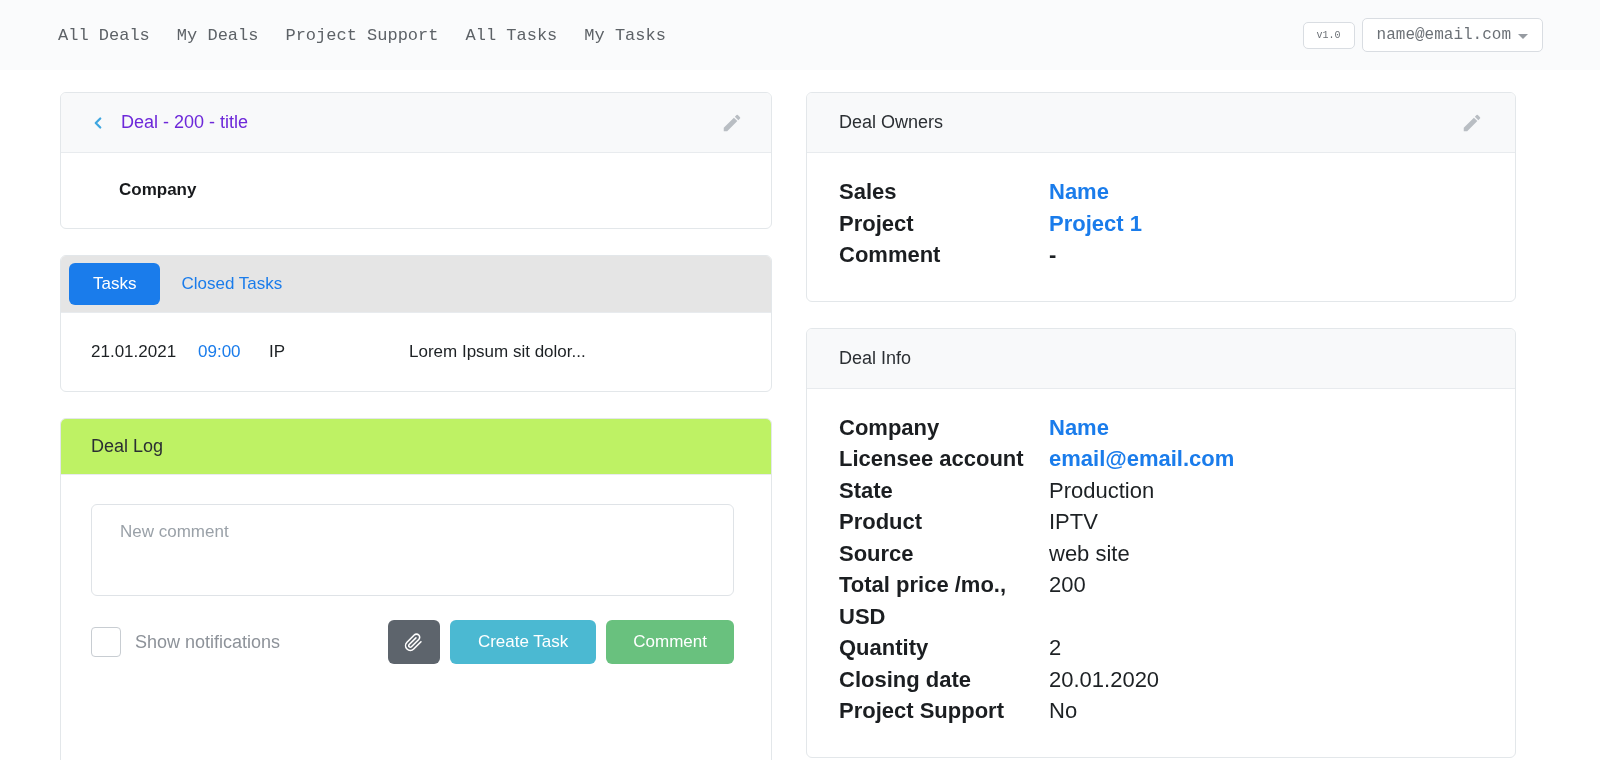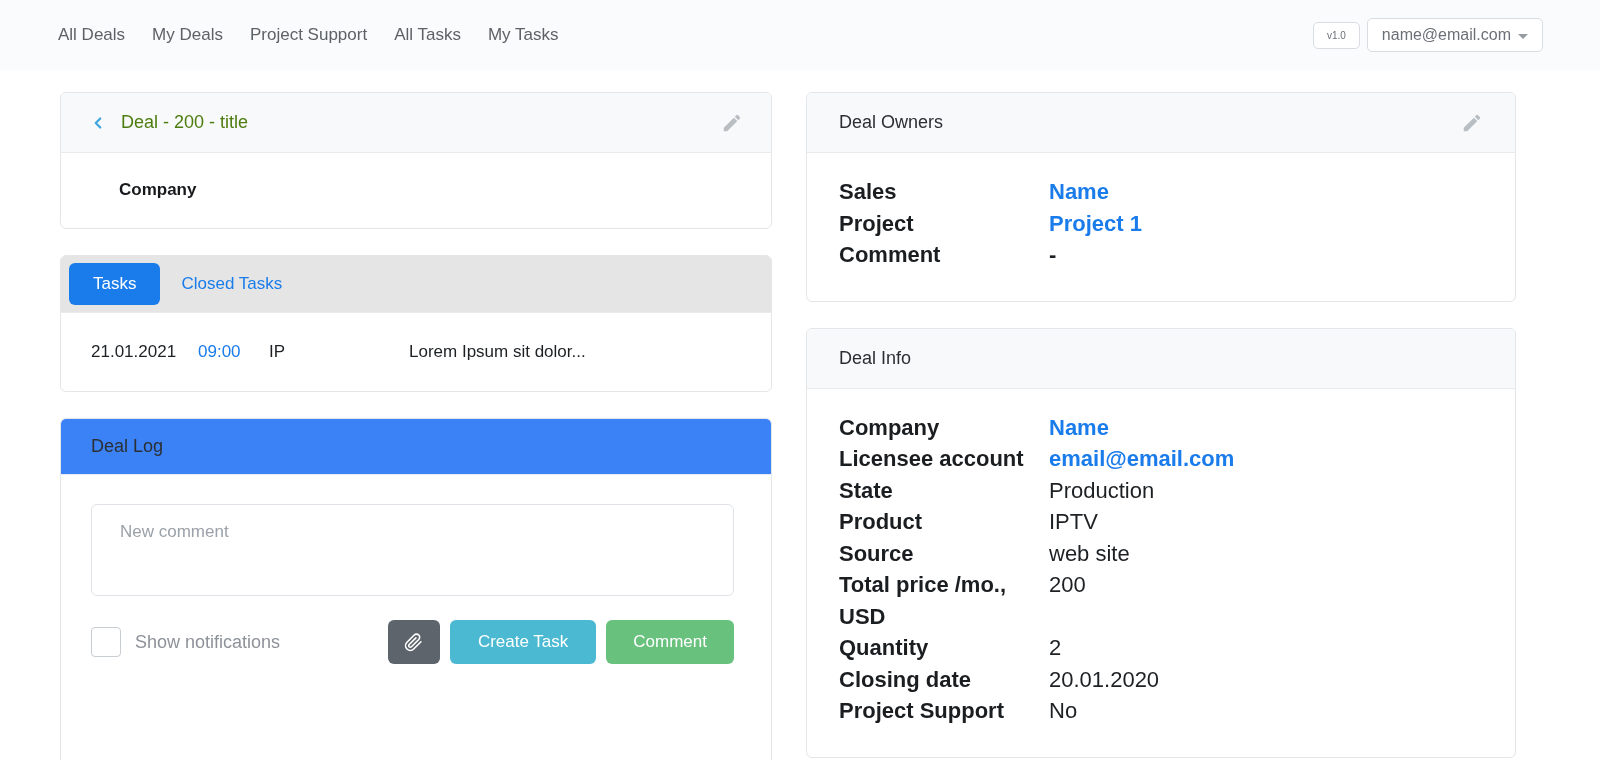--- a/index.html
+++ b/index.html
@@ -10,20 +10,21 @@
     color: #212529;
   }
 
   
   .navbar {
     height: 70px;
     background: #fafbfc;
     display: flex;
     align-items: center;
     padding: 0 57px 0 58px;
+    font-family: Liberation Mono, monospace;
   }
   .nav-items { display: flex; gap: 27px; }
   .nav-item { font-size: 17px; color: #5d6267; cursor: pointer; white-space: nowrap; }
   .nav-right { margin-left: auto; display: flex; align-items: center; gap: 7px; }
   .version-badge {
     border: 1px solid #d9dde2; border-radius: 5px; background: #ffffff;
     padding: 7px 13px; font-size: 10px; color: #6b7076;
   }
   .user-menu {
     border: 1px solid #d9dde2; border-radius: 5px; background: #ffffff;
@@ -64,21 +65,21 @@
     padding: 0 28px;
     display: flex;
     align-items: center;
     font-size: 18px;
     color: #2b2f33;
   }
   .edit-btn { margin-left: auto; cursor: pointer; display: flex; align-items: center; }
   .back-btn { cursor: pointer; display: flex; align-items: center; margin-right: 14px; }
 
   
-  .deal-title-text { font-size: 18px; color: #4d7c0f; }
+  .deal-title-text { font-size: 18px; color: #6d28d9; }
   .deal-body { padding: 27px 58px 28px; font-weight: bold; font-size: 17px; color: #17191c; }
 
   
   .tabs-header {
     background: #e5e5e5;
     border-bottom: 1px solid #e8ebee;
     border-radius: 5px 5px 0 0;
     padding: 7px 8px;
     display: flex;
     align-items: center;
@@ -91,21 +92,21 @@
   .tab-link { color: #1a7ceb; font-size: 17px; margin-left: 21px; cursor: pointer; }
   .task-row { display: flex; align-items: baseline; padding: 29px 30px; font-size: 17px; }
   .task-date { width: 107px; color: #1d2124; }
   .task-time { width: 71px; color: #1a7ceb; cursor: pointer; }
   .task-initials { width: 140px; color: #1d2124; }
   .task-summary { flex: 1; color: #1d2124; }
 
   
   .deal-log-card { height: 420px; }
   .log-header {
-    background: #3b82f6; border-bottom: 1px solid #e8ebee;
+    background: #bef264; border-bottom: 1px solid #e8ebee;
     border-radius: 5px 5px 0 0; height: 56px; padding: 0 30px;
     display: flex; align-items: center; font-size: 18px; color: #2b2f33;
   }
   .log-body { padding: 29px 37px 0 30px; }
   .comment-box {
     width: 100%; height: 92px;
     border: 1px solid #dfe3e7; border-radius: 6px;
     padding: 17px 28px; font-size: 17px; font-family: inherit;
     color: #212529; resize: none; outline: none; display: block;
   }

